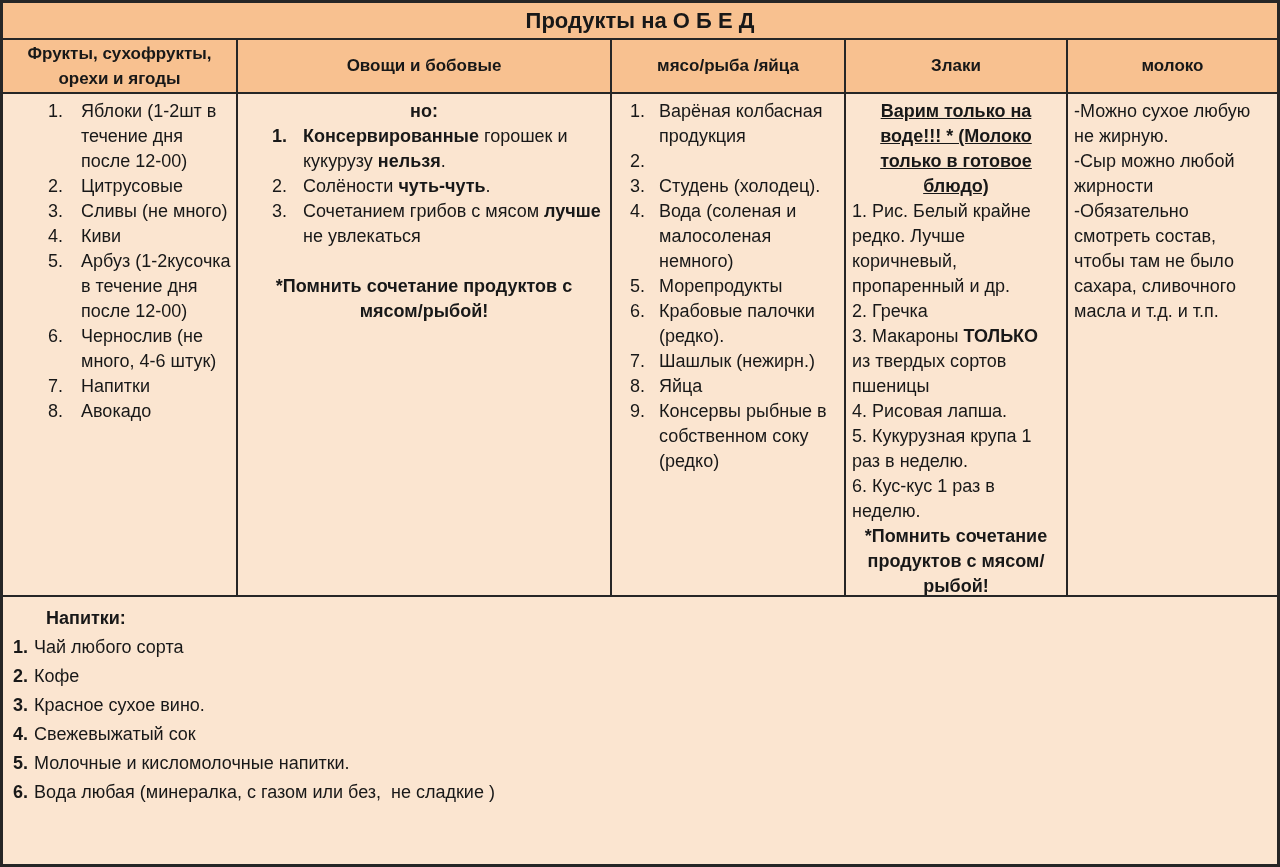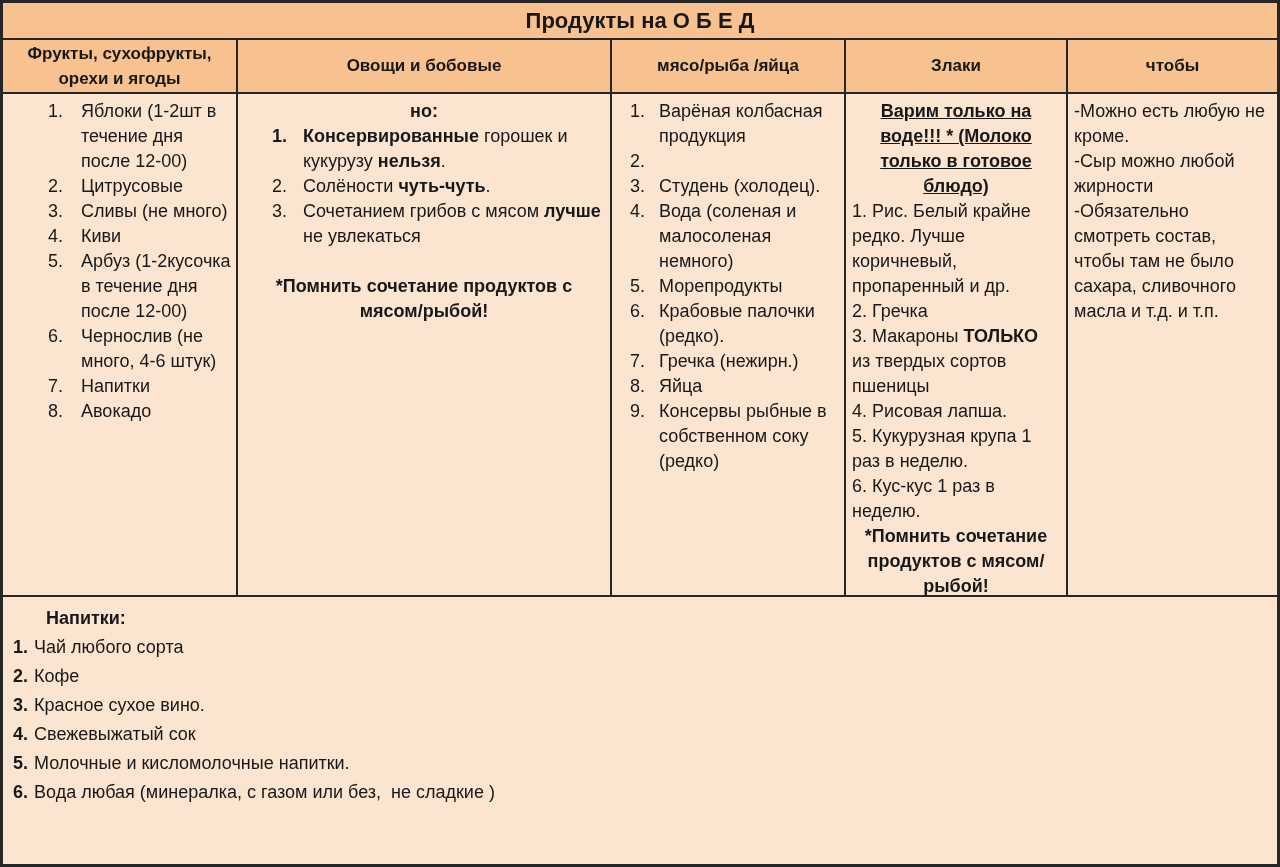--- a/index.html
+++ b/index.html
@@ -77,21 +77,21 @@
 
 <div class="sheet">
 
   <div class="title-row">Продукты на О Б Е Д</div>
 
   <div class="cols header-row">
     <div class="header-cell">Фрукты, сухофрукты, орехи и ягоды</div>
     <div class="header-cell">Овощи и бобовые</div>
     <div class="header-cell">мясо/рыба /яйца</div>
     <div class="header-cell">Злаки</div>
-    <div class="header-cell">чтобы</div>
+    <div class="header-cell">молоко</div>
   </div>
 
   <div class="cols body-row">
 
     <div class="body-cell c1">
       <div class="li">
           <span class="num">1.</span>
           <span>Яблоки (1-2шт в течение дня после 12-00)</span>
         </div>
       <div class="li">
@@ -160,21 +160,21 @@
       <div class="li">
           <span class="num">5.</span>
           <span>Морепродукты</span>
         </div>
       <div class="li">
           <span class="num">6.</span>
           <span>Крабовые палочки (редко).</span>
         </div>
       <div class="li">
           <span class="num">7.</span>
-          <span>Гречка (нежирн.)</span>
+          <span>Шашлык (нежирн.)</span>
         </div>
       <div class="li">
           <span class="num">8.</span>
           <span>Яйца</span>
         </div>
       <div class="li">
           <span class="num">9.</span>
           <span>Консервы рыбные в собственном соку (редко)</span>
         </div>
     </div>
@@ -184,21 +184,21 @@
       <div><span>1. Рис. Белый крайне редко. Лучше коричневый, пропаренный и др.</span></div>
       <div><span>2. Гречка</span></div>
       <div><span>3. Макароны </span><span class="b">ТОЛЬКО</span><span> из твердых сортов пшеницы</span></div>
       <div><span>4. Рисовая лапша.</span></div>
       <div><span>5. Кукурузная крупа 1 раз в неделю.</span></div>
       <div><span>6. Кус-кус 1 раз в неделю.</span></div>
       <div class="note">*Помнить сочетание продуктов с мясом/рыбой!</div>
     </div>
 
     <div class="body-cell c5">
-      <div>-Можно есть любую не кроме.</div>
+      <div>-Можно сухое любую не жирную.</div>
       <div>-Сыр можно любой жирности</div>
       <div>-Обязательно смотреть состав, чтобы там не было сахара, сливочного масла и т.д. и т.п.</div>
     </div>
 
   </div>
 
   <div class="drinks-row">
     <div class="drinks-heading">Напитки:</div>
     <div class="dline"><span class="dnum">1.</span><span>Чай любого сорта</span></div>
     <div class="dline"><span class="dnum">2.</span><span>Кофе</span></div>

